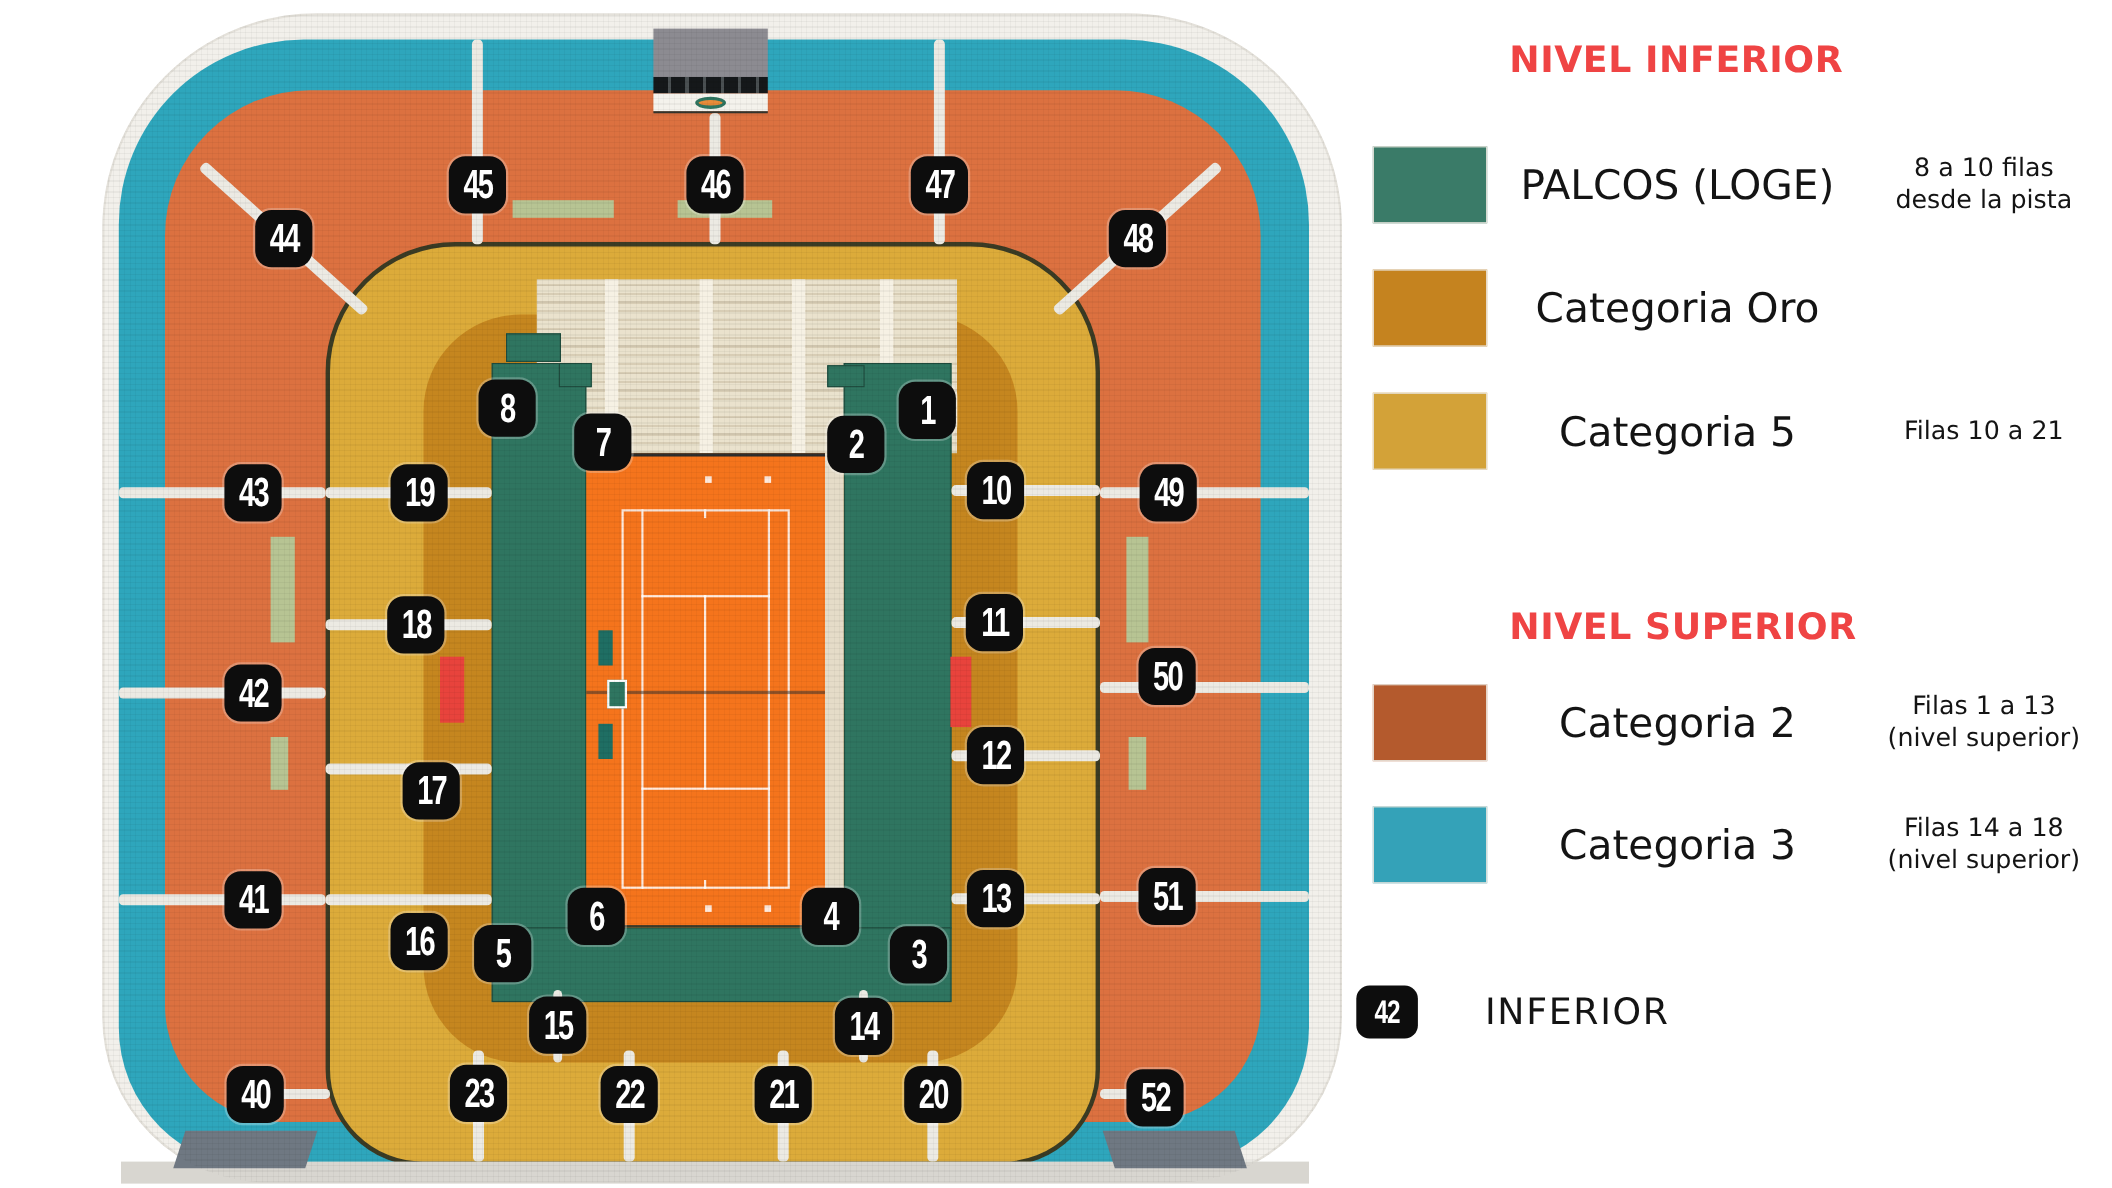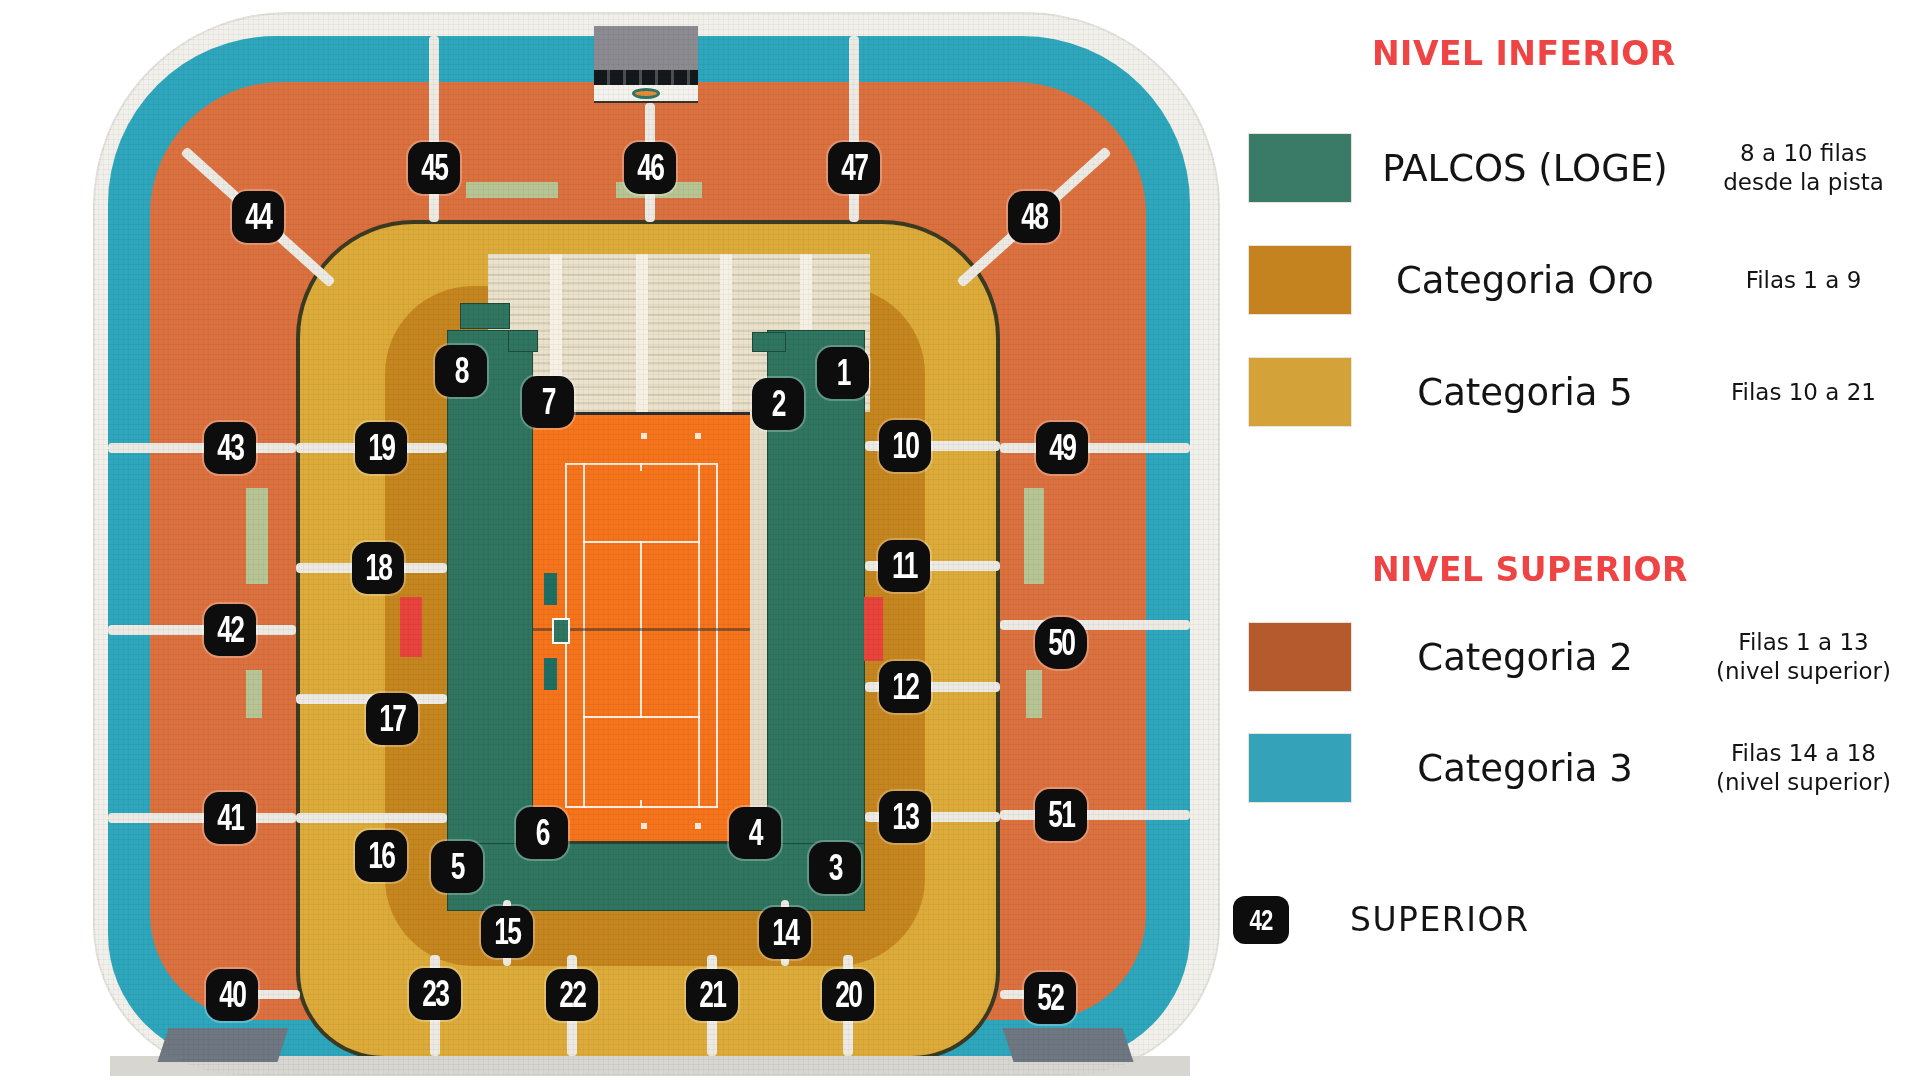--- a/index.html
+++ b/index.html
@@ -191,21 +191,21 @@
         </div>
         <div class="badge" style="left: 378px; top: 568px;">
           <span>18</span>
         </div>
         <div class="badge" style="left: 904px; top: 566px;">
           <span>11</span>
         </div>
         <div class="badge" style="left: 230px; top: 630px;">
           <span>42</span>
         </div>
-        <div class="badge" style="left: 1061px; top: 643px; border-radius: 22px;">
+        <div class="badge" style="left: 1061px; top: 615px;">
           <span>50</span>
         </div>
         <div class="badge" style="left: 392px; top: 699px; margin-top: 20px;">
           <span>17</span>
         </div>
         <div class="badge" style="left: 905px; top: 687px;">
           <span>12</span>
         </div>
         <div class="badge" style="left: 230px; top: 818px;">
           <span>41</span>
@@ -267,24 +267,20 @@
       <div class="lg-label">PALCOS (LOGE)</div>
       <div class="lg-note">
         <span>8 a 10 filas</span>
         <span>desde la pista</span>
       </div>
     </div>
 
     <div class="lg-row" style="top:245px;">
       <div class="lg-swatch" style="background: rgb(197, 131, 31);"></div>
       <div class="lg-label">Categoria Oro</div>
-      <div class="lg-note">
-        <span>Filas 1 a 9</span>
-        <span></span>
-      </div>
     </div>
 
     <div class="lg-row" style="top:357px;">
       <div class="lg-swatch" style="background: rgb(211, 162, 56);"></div>
       <div class="lg-label">Categoria 5</div>
       <div class="lg-note">
         <span>Filas 10 a 21</span>
         <span></span>
       </div>
     </div>
@@ -305,16 +301,16 @@
       <div class="lg-label">Categoria 3</div>
       <div class="lg-note">
         <span>Filas 14 a 18</span>
         <span>(nivel superior)</span>
       </div>
     </div>
 
     <div class="esc-badge">
       <span>42</span>
     </div>
-    <div class="esc-label">SUPERIOR</div>
+    <div class="esc-label">INFERIOR</div>
   </div>
 
 </div>
 
 </body></html>

